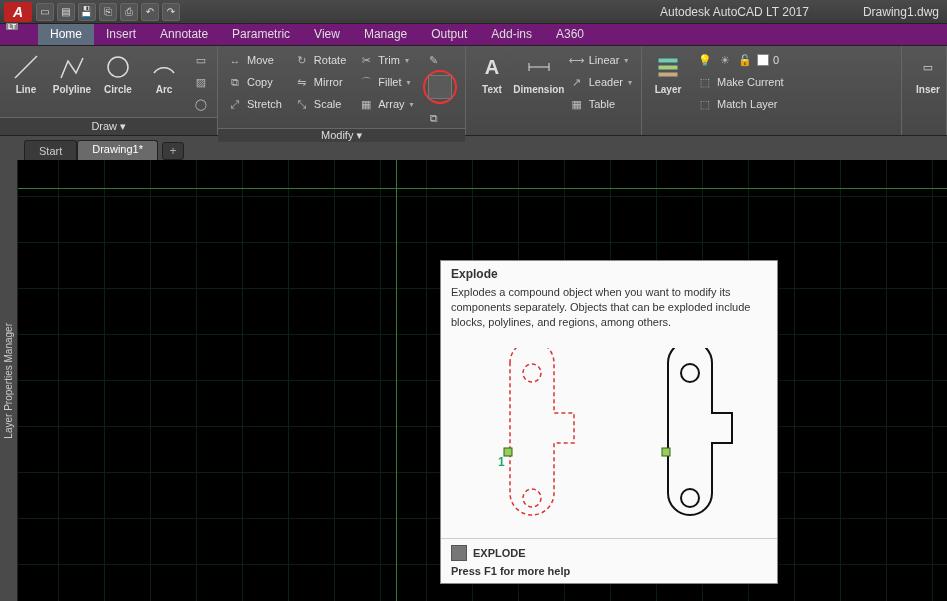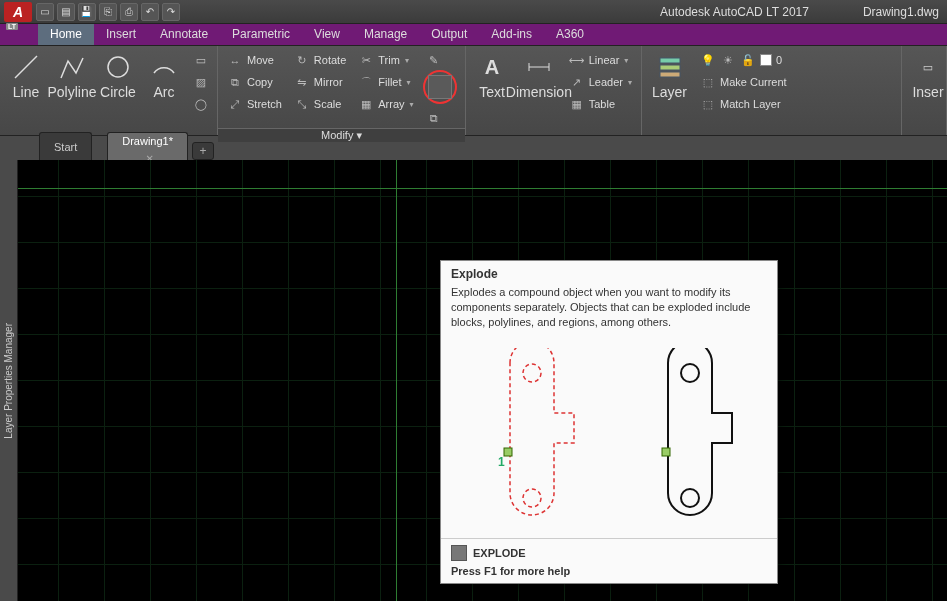--- a/index.html
+++ b/index.html
@@ -14,30 +14,30 @@
   .title-bar .file-name { color:#ddd; font-size:12px; padding-right:8px;margin-left:48px;}
   .menu-tabs { height:22px; background:#701a75; display:flex; align-items:stretch; border-bottom:1px solid #222; padding-left:38px;}
   .menu-tabs .tab { padding:3px 12px; color:#ddd; font-size:12px; cursor:default;}
   .menu-tabs .tab.active { background:#5d6d7e; color:#fff;}
   .ribbon { height:90px; background: linear-gradient(#565656,#474747); display:flex; border-bottom:1px solid #222;}
   .panel { border-right:1px solid #666; display:flex; flex-direction:column; height:100%; }
   .panel .body { flex:1; display:flex; align-items:flex-start; padding:4px 6px 0 6px; gap:6px;}
   .panel .footer { height:18px; background:#3f3f3f; color:#ddd; font-size:11px; display:flex; align-items:center; justify-content:center; gap:4px; border-top:1px solid #666;}
   .bigbtn { display:flex; flex-direction:column; align-items:center; gap:2px; padding:2px 4px; min-width:40px;}
   .bigbtn .ic { width:30px; height:30px; display:flex; align-items:center; justify-content:center;}
-  .bigbtn .lbl { font-size:14px; color:#ddd; text-align:center;}
+  .bigbtn .lbl { font-size:10px; color:#ddd; text-align:center;font-weight:bold;}
   .stack { display:flex; flex-direction:column; gap:2px;}
   .small { display:flex; align-items:center; gap:4px; height:20px; padding:0 3px;}
   .small .ic { width:16px; height:16px; display:flex; align-items:center; justify-content:center; font-size:11px; color:#bbb;}
   .small .lbl { font-size:11px; color:#ddd;}
   .small .dd { font-size:8px; color:#aaa; margin-left:1px;}
   .explode-highlight { border:2px solid #e33; border-radius:50%; width:34px; height:34px; display:flex; align-items:center; justify-content:center; position:relative; top:-2px;}
   .explode-highlight .ic { width:24px; height:24px; background:#5a5a5a; border:1px solid #777;}
   .doc-tabs { height:24px; background:#4a4a4a; display:flex; align-items:flex-end; padding-left:24px; gap:0;}
-  .doc-tabs .dtab { height:28px; padding:2px 14px; background:#3a3a3a; color:#ccc; font-size:11px; border:1px solid #222; border-bottom:none; display:flex; align-items:center; gap:6px; border-radius:3px 3px 0 0;margin-left:15px;}
+  .doc-tabs .dtab { height:20px; padding:2px 14px; background:#3a3a3a; color:#ccc; font-size:11px; border:1px solid #222; border-bottom:none; display:flex; align-items:center; gap:6px; border-radius:3px 3px 0 0;}
   .doc-tabs .dtab.active { background:#6a6a6a; color:#fff;flex-direction:column;}
   .doc-tabs .dtab .close { font-size:10px; color:#aaa; margin-left:4px;}
   .doc-tabs .add { width:22px; height:18px; background:#3a3a3a; border:1px solid #222; border-radius:3px; margin-left:4px; display:flex; align-items:center; justify-content:center; color:#aaa; font-size:12px;}
   .workspace { position:relative; height: calc(601px - 24px - 22px - 90px - 24px); background:#000; display:flex;}
   .side-panel { width:18px; background:#4a4a4a; border-right:1px solid #222; display:flex; align-items:center; justify-content:center;}
   .side-panel .vtext { writing-mode:vertical-rl; transform:rotate(180deg); font-size:10px; color:#ccc;}
   .canvas { flex:1; position:relative; background:#000; overflow:hidden;}
   .grid { position:absolute; inset:0; background-image:
      linear-gradient(#0b2010 1px, transparent 1px),
      linear-gradient(90deg,#0b2010 1px, transparent 1px);
@@ -131,20 +131,21 @@
             <div class="ic">▭</div>
           </div>
         <div class="small">
             <div class="ic">▨</div>
           </div>
         <div class="small">
             <div class="ic">◯</div>
           </div>
       </div>
     </div>
+    <div class="footer">Draw ▾</div>
   </div>
 
   <div class="panel" style="width:248px">
     <div class="body">
       <div class="stack">
         <div class="small">
             <div class="ic">↔</div>
             <div class="lbl">Move</div>
           </div>
         <div class="small">

